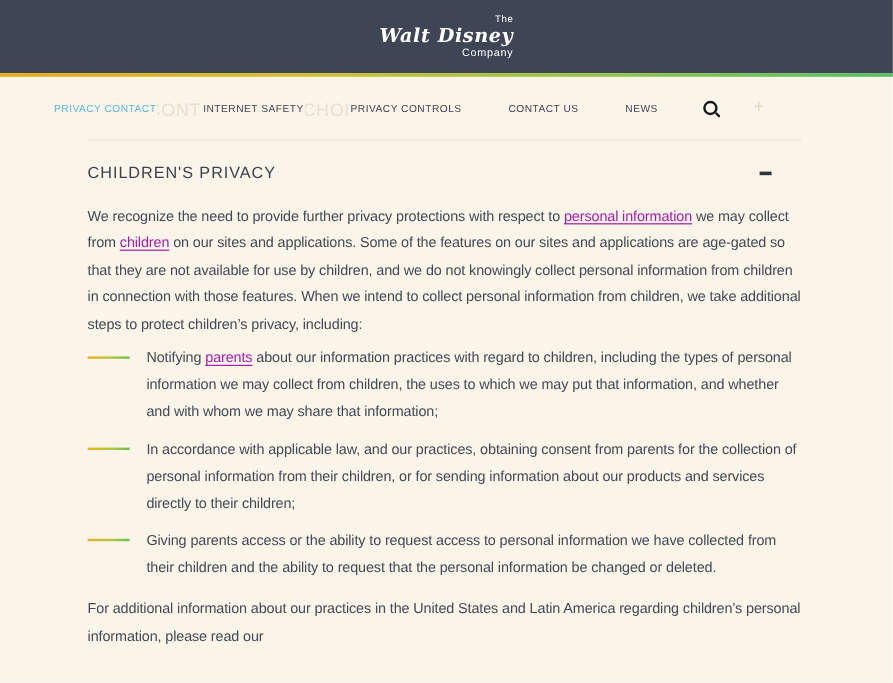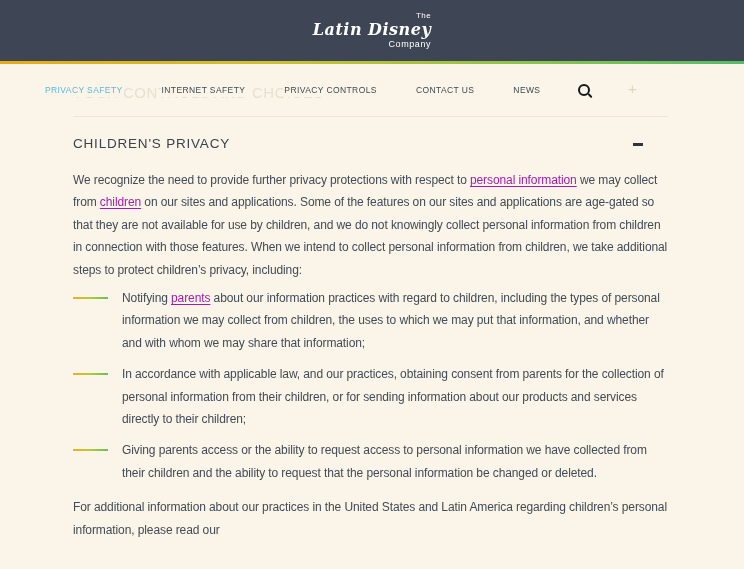--- a/index.html
+++ b/index.html
@@ -53,29 +53,29 @@
   .footer-p{margin-top:12px !important;}
 </style>
 </head>
 <body>
 
 <div class="page">
 
   <div class="header">
     <div class="logo">
       <span class="logo-the">The</span>
-      <span class="logo-script">Latin Disney</span>
+      <span class="logo-script">Walt Disney</span>
       <span class="logo-company">Company</span>
     </div>
   </div>
   <div class="grad-bar"></div>
 
   <div class="ghost-heading">YOUR CONTROLS AND CHOICES</div>
   <nav class="nav-row">
-    <a href="#" class="nav-link active">PRIVACY SAFETY</a>
+    <a href="#" class="nav-link active">PRIVACY CONTACT</a>
     <a href="#" class="nav-link">INTERNET SAFETY</a>
     <a href="#" class="nav-link">PRIVACY CONTROLS</a>
     <a href="#" class="nav-link">CONTACT US</a>
     <a href="#" class="nav-link">NEWS</a>
     <span class="search-icon"></span>
   </nav>
   <span class="plus-icon">+</span>
 
   <div class="divider"></div>
   <div class="section-title">CHILDREN'S PRIVACY</div>

